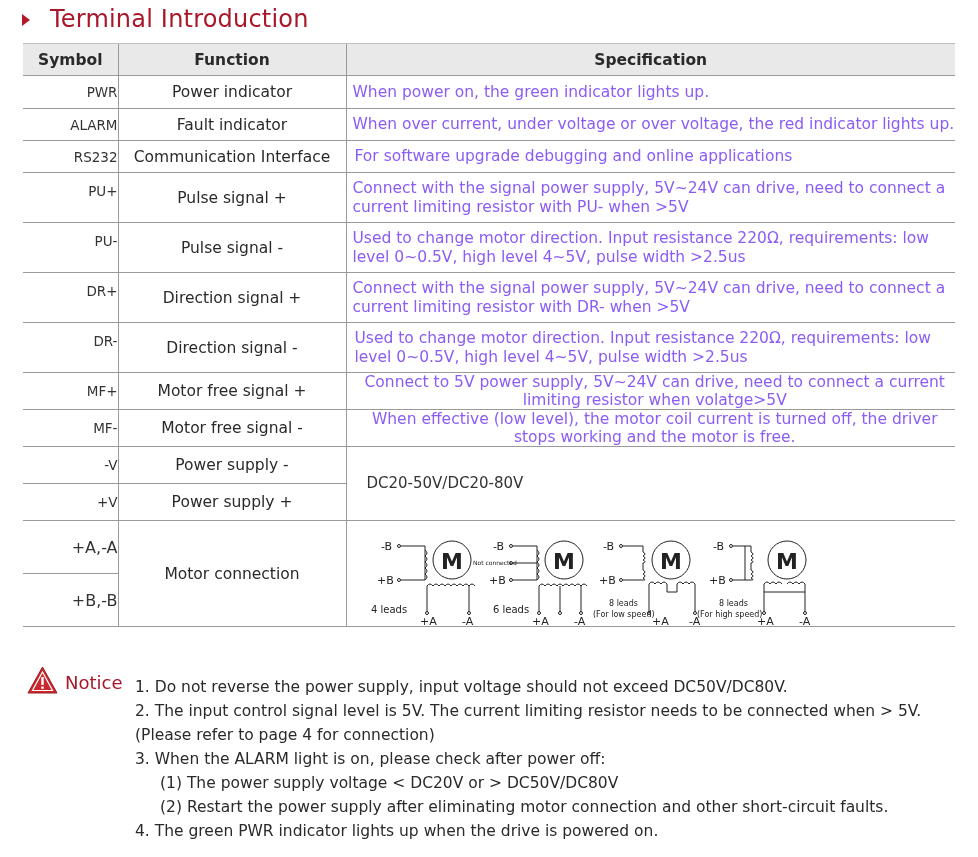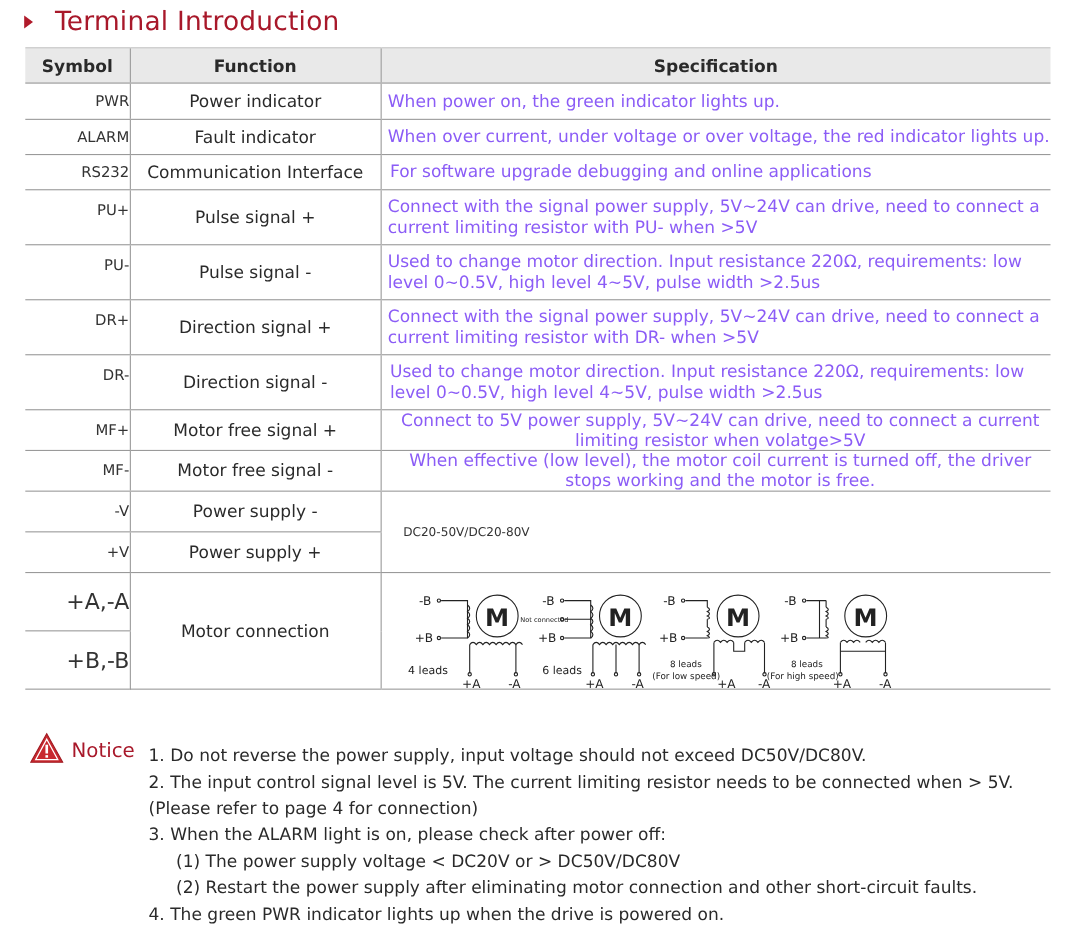--- a/index.html
+++ b/index.html
@@ -13,25 +13,25 @@
     table.term { position: absolute; left: 23px; top: 43px; width: 932px; border-collapse: collapse;
       table-layout: fixed; font-size: 15px; }
     table.term col.c1 { width: 95px; }
     table.term col.c2 { width: 228px; }
     table.term col.c3 { width: 609px; }
     table.term th { background: #e9e9e9; font-weight: bold; height: 31px; font-size: 15.5px; color: #2a2a2a;
       border-top: 1px solid #bdbdbd; border-bottom: 1px solid #9a9a9a; padding: 0; }
     table.term td { border-bottom: 1px solid #9a9a9a; padding: 0; vertical-align: middle; }
     table.term th + th, table.term td.fn, table.term td.spec, table.term td.span-fn { border-left: 1px solid #9a9a9a; }
     td.sym { text-align: right; font-size: 13.5px; color: #333; }
-    td.sym.big { font-size: 20px; }
+    td.sym.big { font-size: 16px; }
     td.fn { text-align: center; font-size: 15.5px; color: #2a2a2a; }
     td.spec { padding-left: 6px !important; font-size: 15.5px; line-height: 19px; color: #8b5cf6; }
     td.spec.tight { line-height: 18px; text-align: center; }
-    td.dc { font-size: 11px; padding-left: 20px !important; color: #333; }
+    td.dc { font-size: 15px; padding-left: 20px !important; color: #333; }
     .sym-top { display: block; margin-top: -14px; }
 
     .diagrams { position: relative; height: 104px; }
     .diagrams svg { position: absolute; left: 0; top: 0; }
 
     .notice { position: absolute; left: 27px; top: 666px; }
     .notice .warn { position: absolute; left: 0; top: 0; width: 31px; height: 28px; }
     .notice .label { position: absolute; left: 38px; top: 6px; font-size: 18px; color: #a8182a; white-space: nowrap; }
     .notes { position: absolute; left: 135px; top: 675px; font-size: 15.5px; line-height: 24px; color: #2a2a2a; }
     .notes div { white-space: nowrap; }

